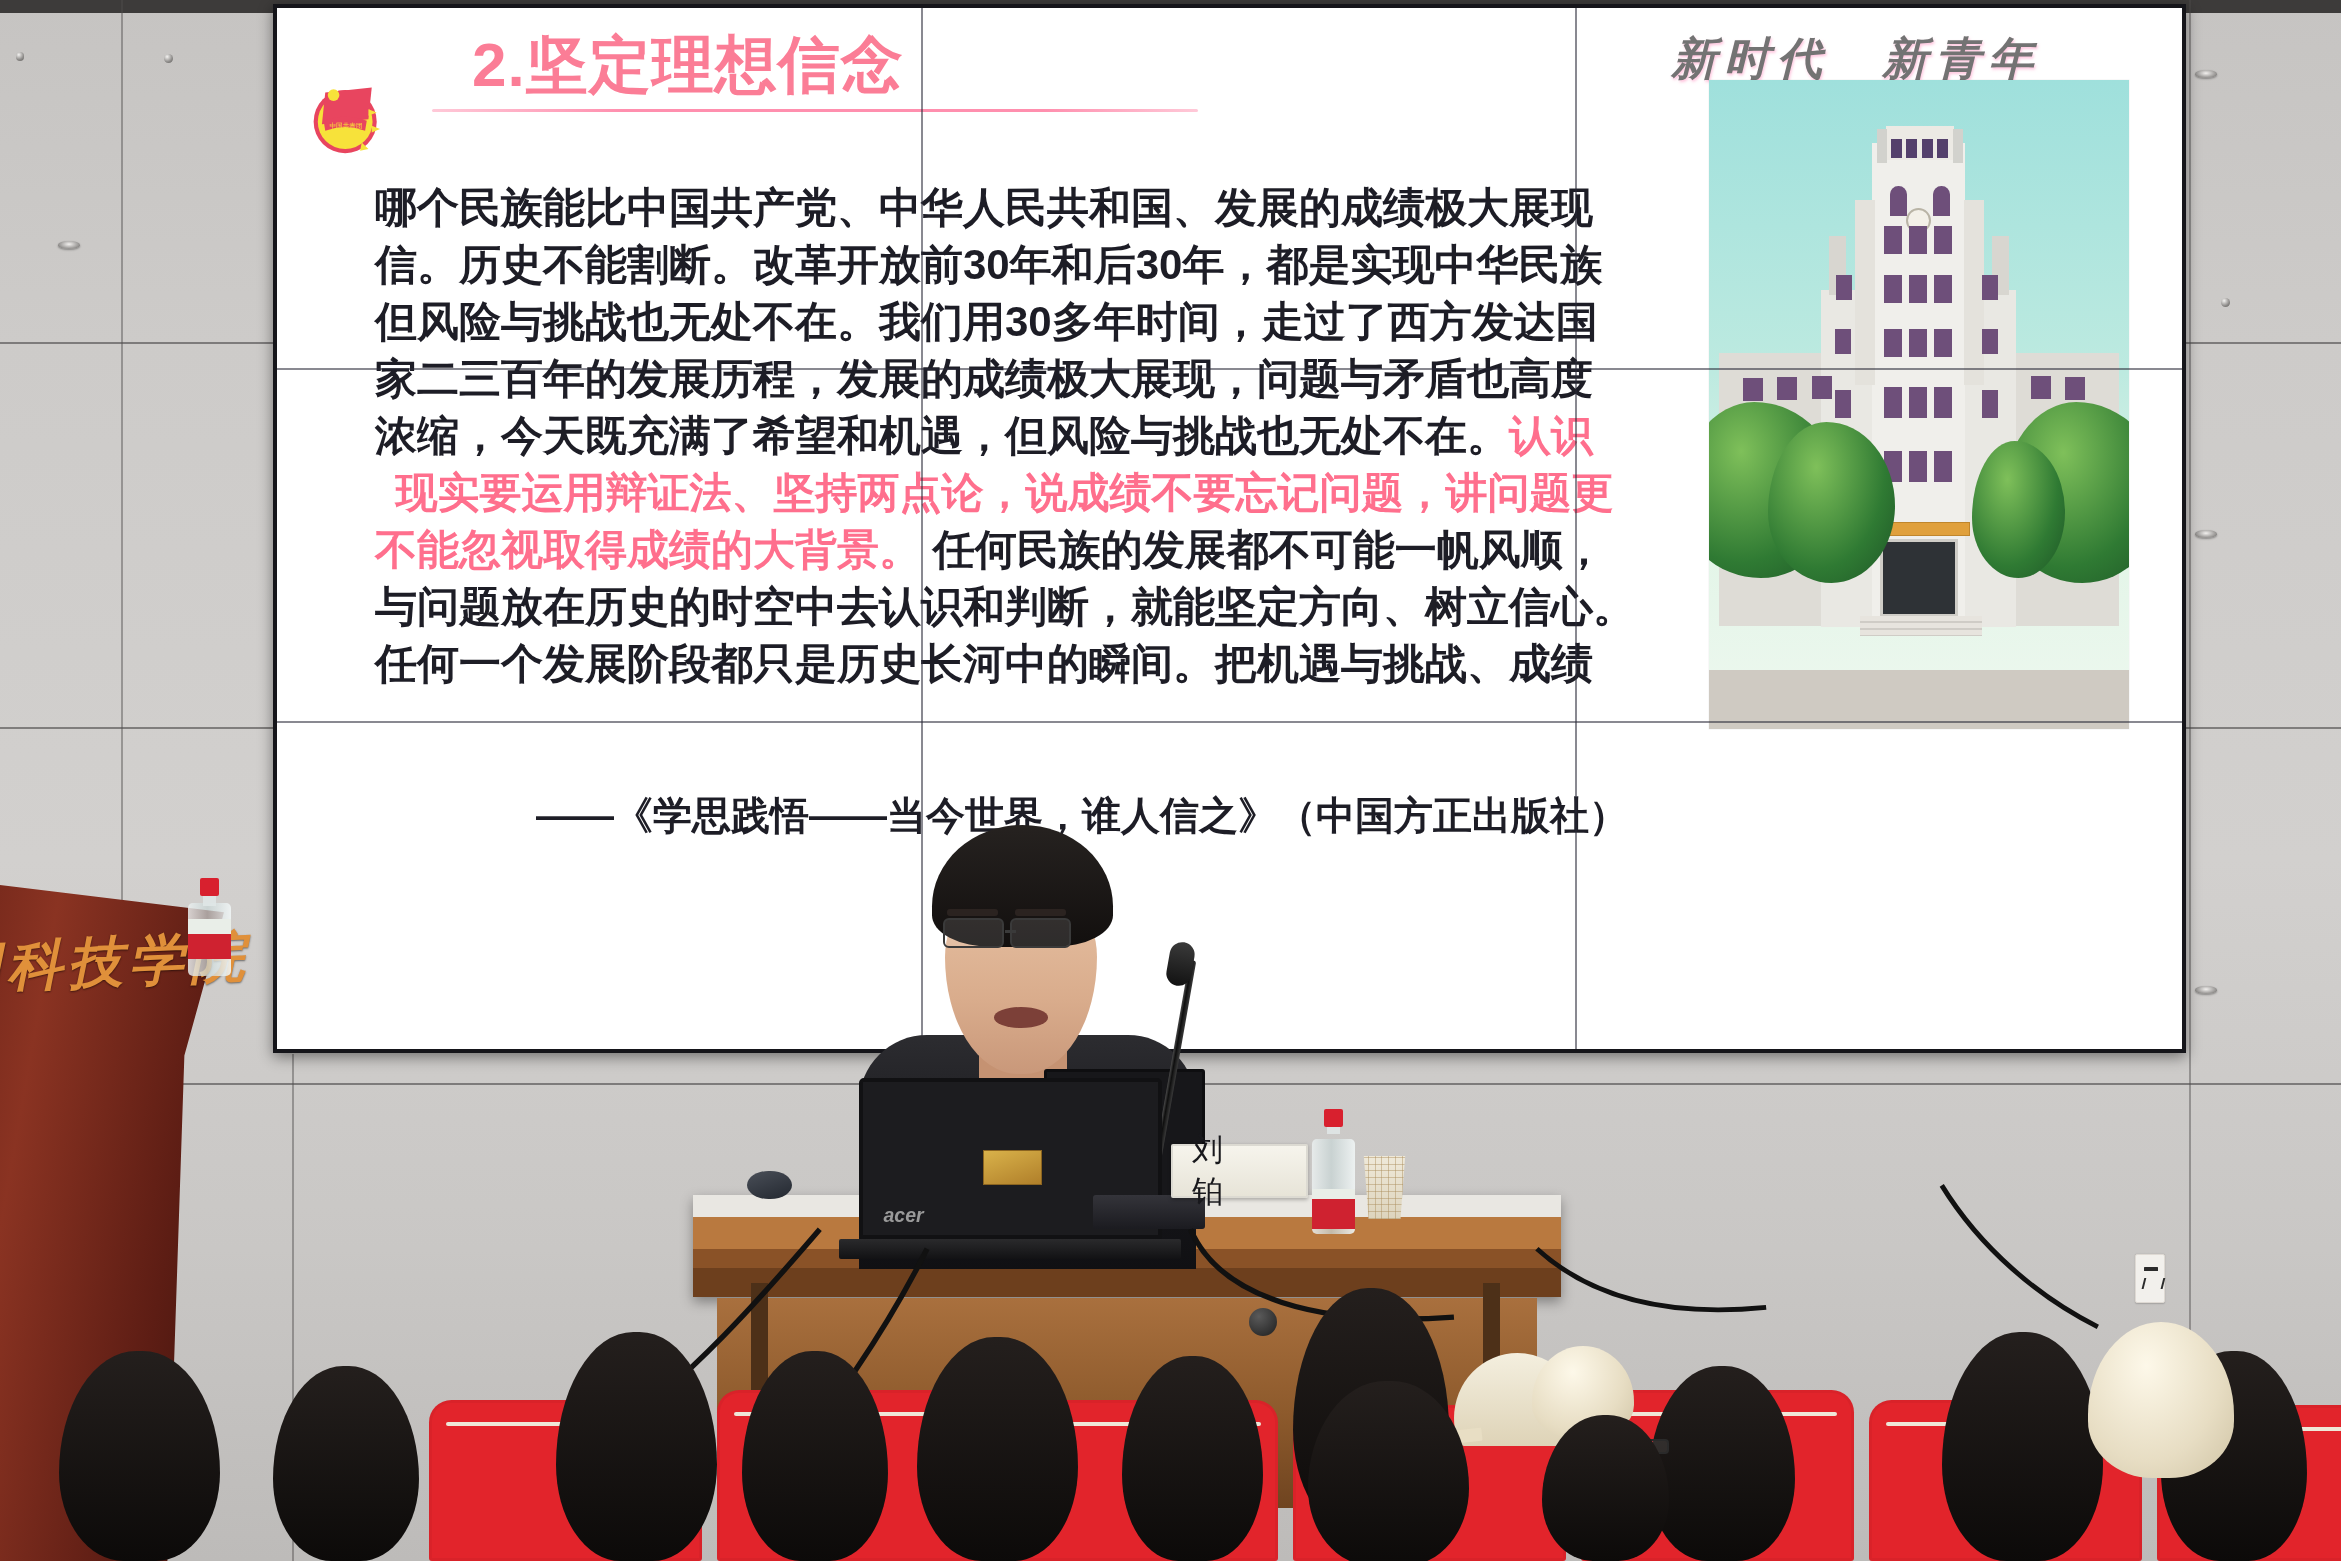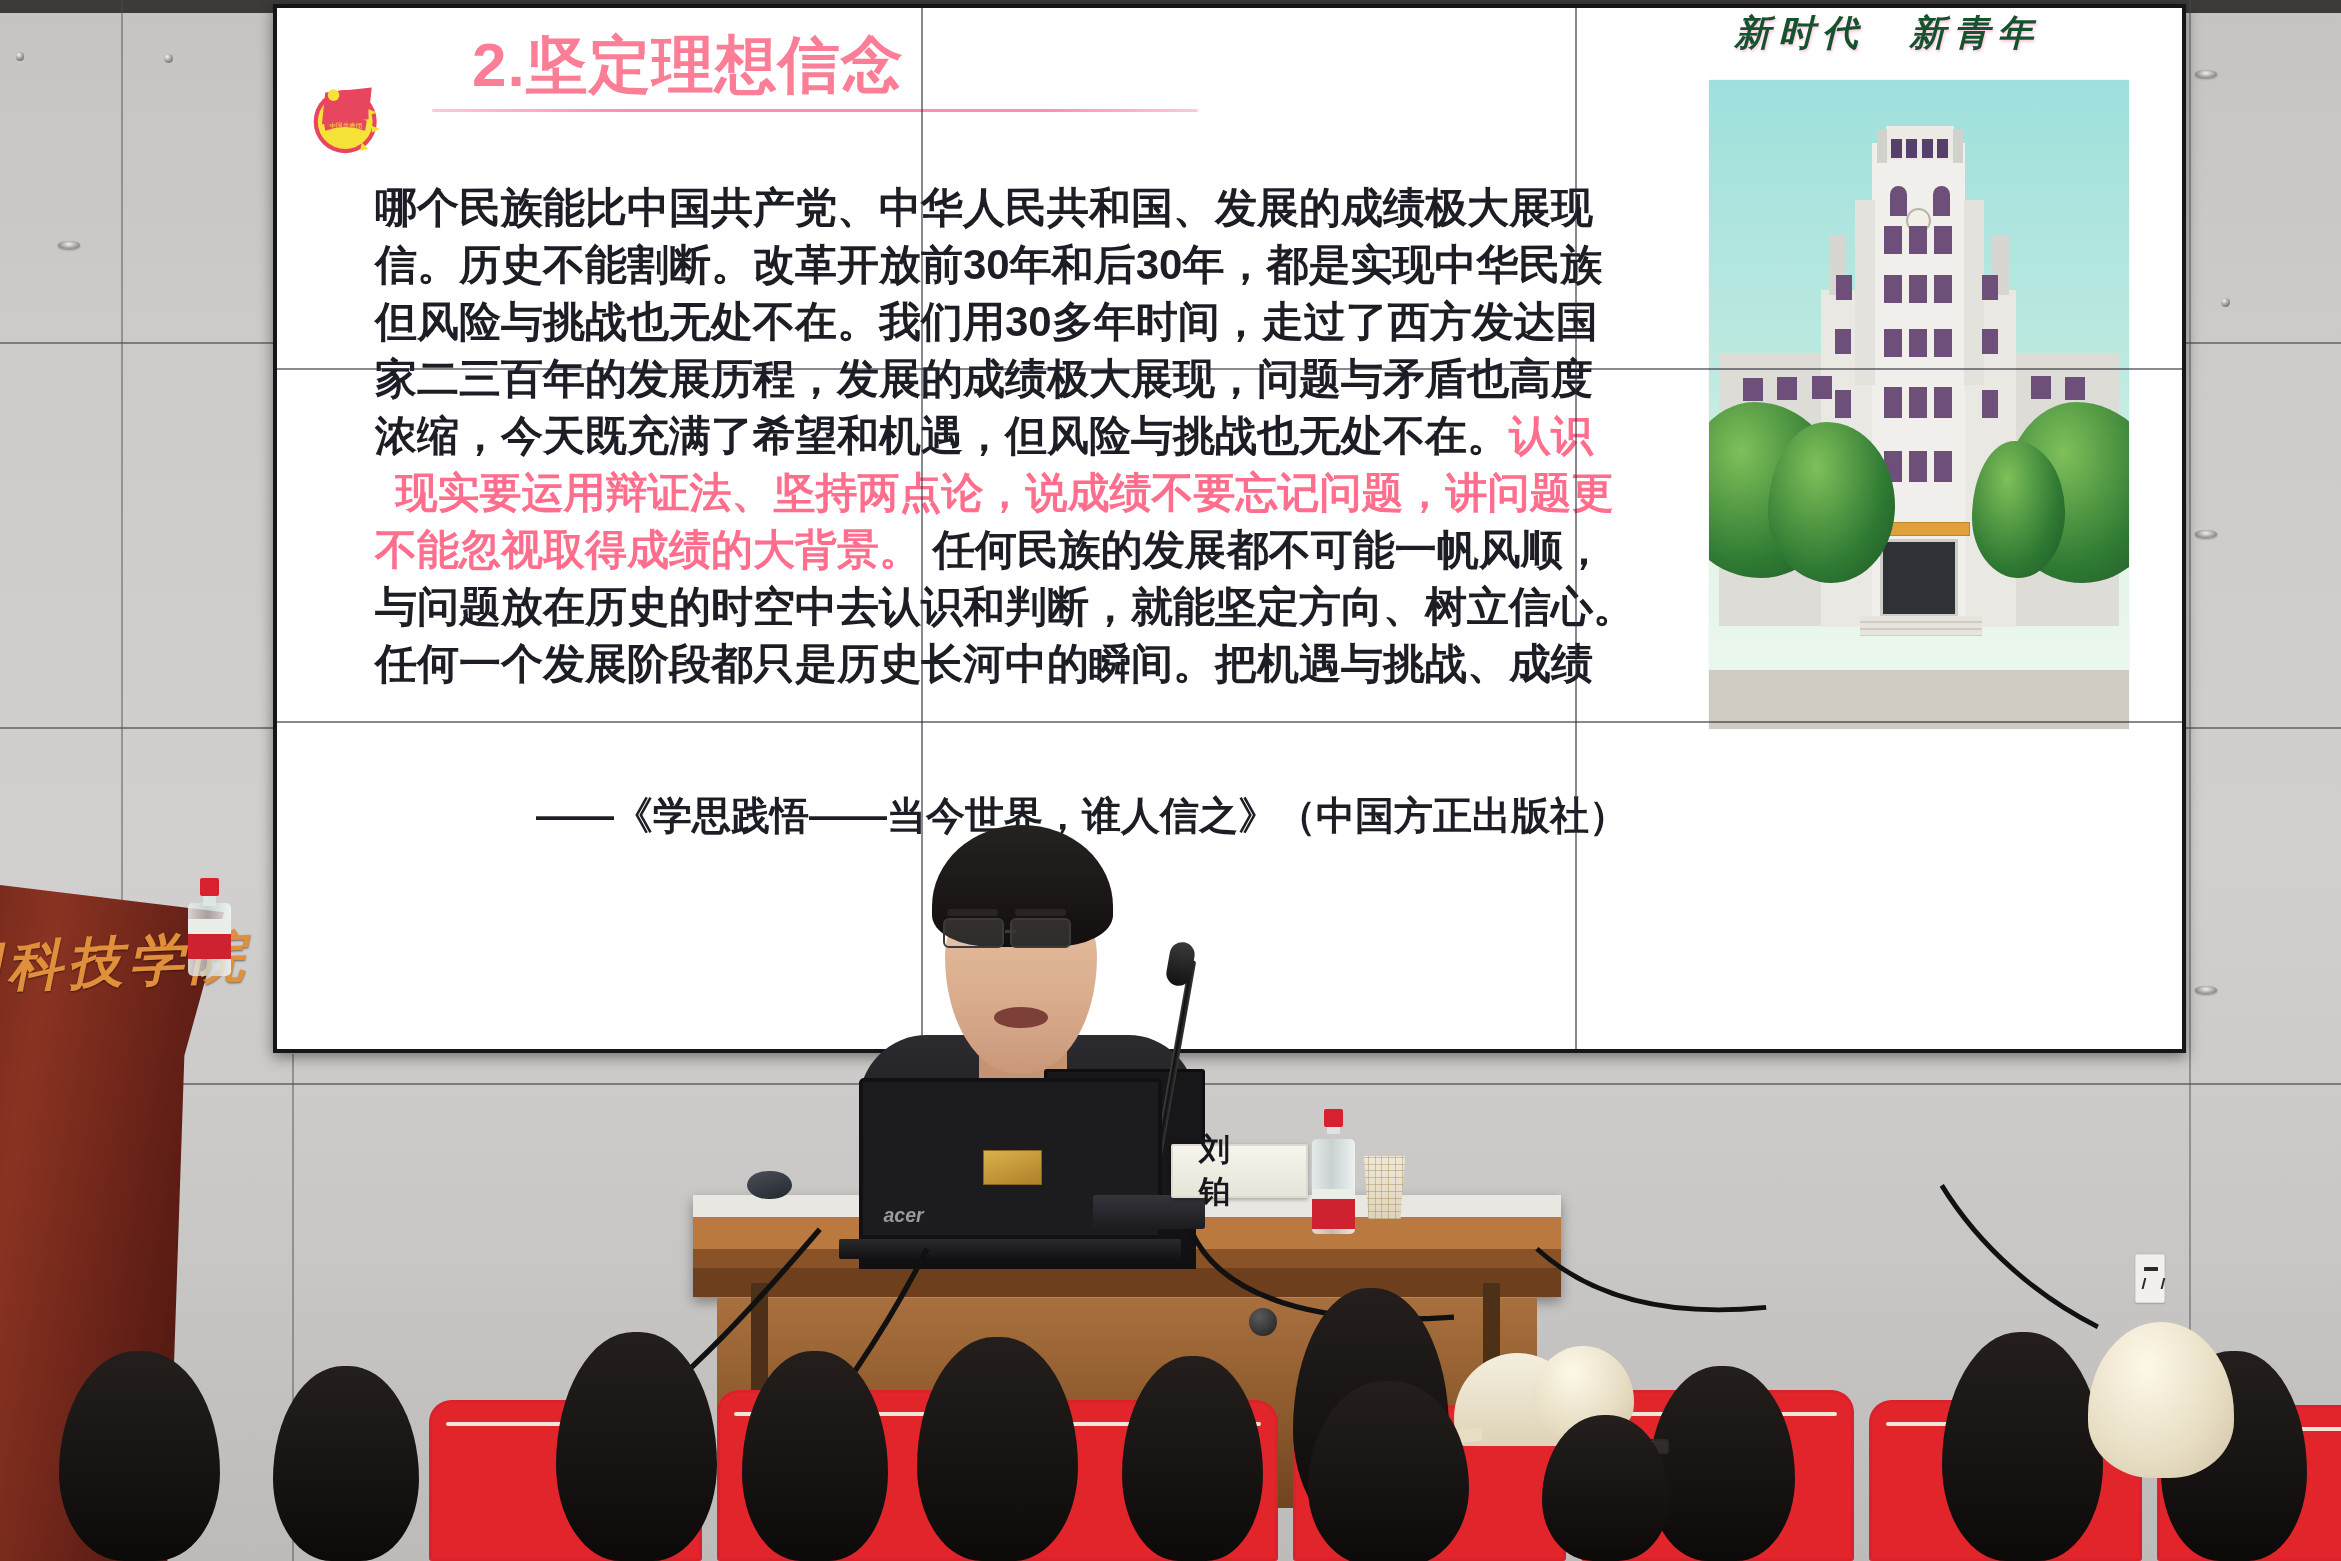--- a/index.html
+++ b/index.html
@@ -40,22 +40,22 @@
   .pseam.h{height:2px;left:0;right:0;}
 
   
   #emblem{position:absolute;left:30px;top:68px;width:83px;height:83px;}
   #slide-title{position:absolute;left:195px;top:24.4px;
      font-size:62px;line-height:1.05;font-weight:bold;color:#fb7d96;
      letter-spacing:1px;white-space:nowrap;}
   #title-rule{position:absolute;left:155px;top:101px;width:766px;height:3.4px;
      background:linear-gradient(90deg,#ffc9d8,#ff8fae 25%,#ff8fae 80%,#ffc9d8);border-radius:2px;}
 
-  #corner-script{position:absolute;right:141px;top:1px;
-     font-size:36px;color:#14532d;font-family:"DejaVu Serif",serif;font-style:italic;
+  #corner-script{position:absolute;right:141px;top:21px;
+     font-size:45px;color:#737373;font-family:"DejaVu Serif",serif;font-style:italic;
      font-weight:bold;letter-spacing:7.8px;white-space:nowrap;
      text-shadow:1px 1.5px 2.9px rgba(255,140,190,.5);}
 
   #body-block{position:absolute;left:98px;top:171px;width:1259px;}
   .bodyline{font-size:42px;line-height:57px;color:#1d1d26;font-weight:bold;
      letter-spacing:0px;white-space:nowrap;}
   .bodyline.ind{padding-left:78px;}
   .hl{color:#ff6f8d;text-align:center;}
   #cite{position:absolute;left:98px;top:781px;width:1366px;
      font-size:39px;line-height:54px;color:#1d1d26;font-weight:bold;
@@ -154,21 +154,21 @@
 
   #mouse{position:absolute;left:747px;top:1171px;width:45px;height:28px;border-radius:22.4px/14.6px;
      background:linear-gradient(160deg,#4a4f58,#232830);}
   #keyboard{position:absolute;left:1093px;top:1195px;width:112px;height:34px;border-radius:2.9px;
      background:linear-gradient(180deg,#34343a,#1b1b20);}
 
   #nameplate{position:absolute;left:1171px;top:1144px;width:137px;height:54px;
      background:linear-gradient(180deg,#f6f4ec,#e7e4d8);border:2.4px solid #dcdad2;border-radius:2px;
      box-shadow:0 1.5px 3.9px rgba(0,0,0,.25);display:flex;align-items:center;justify-content:center;}
   #nameplate-text{font-size:31px;color:#18181c;letter-spacing:12.7px;
-     font-family:"DejaVu Serif",serif;font-weight:bold;padding-left:26px;}
+     font-family:"DejaVu Serif",serif;font-weight:normal;padding-left:19px;}
 
   #desk-bottle{position:absolute;left:1312px;top:1112px;width:43px;height:122px;}
   #desk-cup{position:absolute;left:1361px;top:1156px;width:47px;height:63px;
      background:linear-gradient(180deg,#efe9d9,#ddd4bd);
      clip-path:polygon(6% 0%,94% 0%,84% 100%,16% 100%);}
   .cup-grid{position:absolute;inset:0;
      background:repeating-linear-gradient(90deg,rgba(170,140,90,.45) 0 1px,transparent 1px 6.8px),
                 repeating-linear-gradient(0deg,rgba(170,140,90,.45) 0 1px,transparent 1px 6.8px);}
 
   

